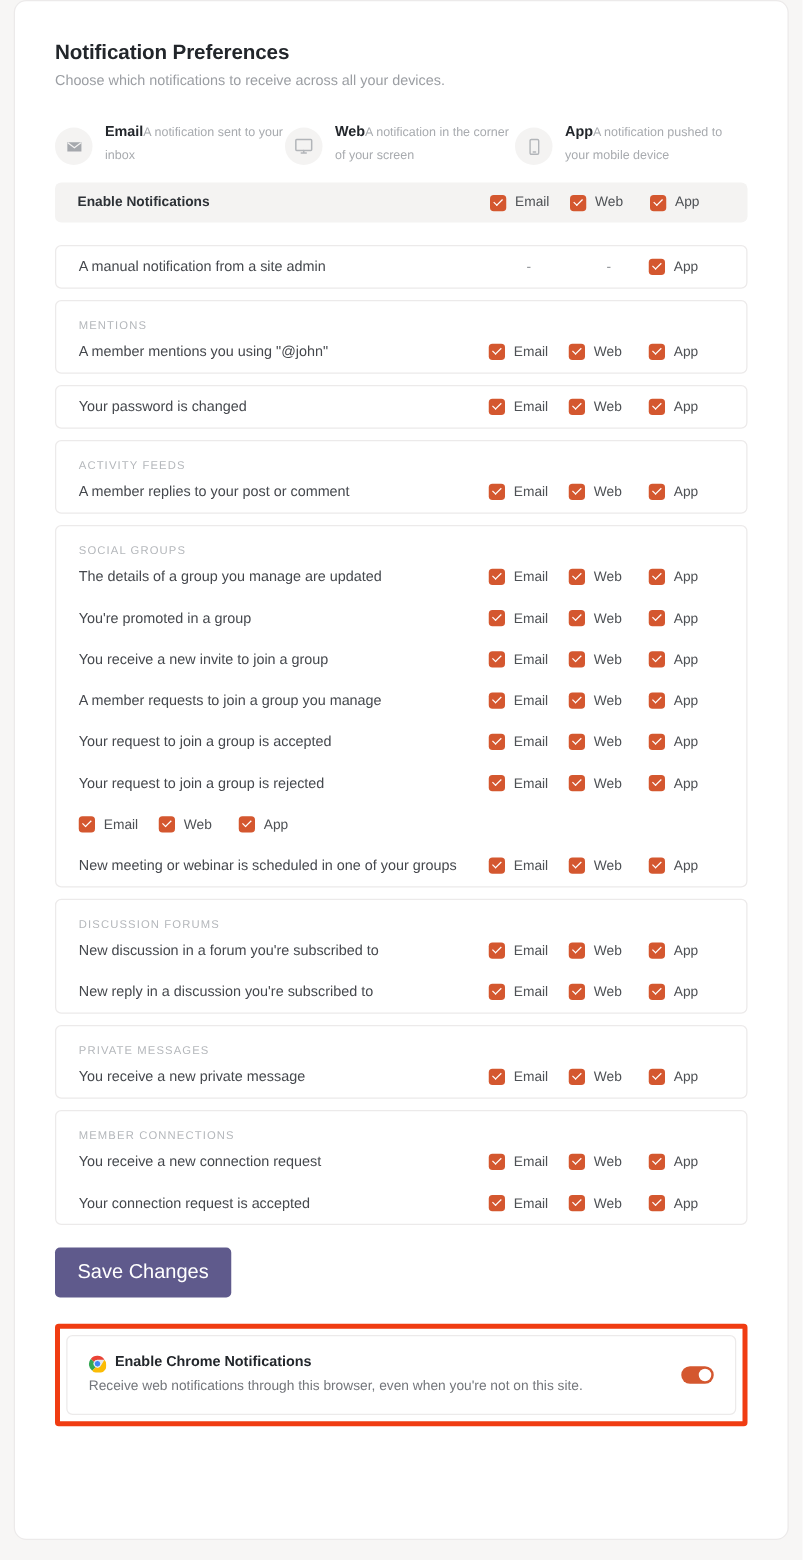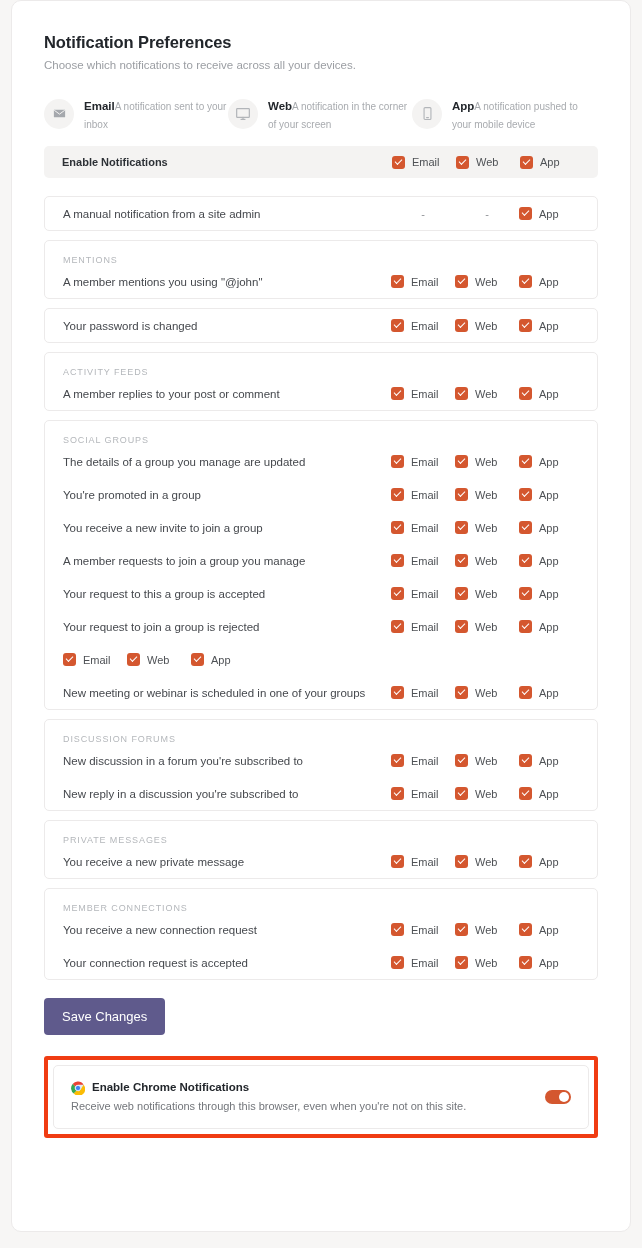--- a/index.html
+++ b/index.html
@@ -31,21 +31,21 @@
     margin: 0 0 7px 0;
   }
   .page-subtitle {
     font-size: 11.5px;
     color: #9b9ea3;
     margin: 0 0 24px 0;
   }
 
   
   .channels { display: flex; margin: 0 0 14px 0; }
-  .channel { display: flex; align-items: center; width: 184px; }
+  .channel { display: flex; align-items: flex-end; width: 184px; }
   .channel-icon {
     width: 30px; height: 30px; border-radius: 50%;
     background: #f4f3f2;
     flex: 0 0 30px;
     display: flex; align-items: center; justify-content: center;
     margin-right: 10px;
   }
   .channel-icon svg { display: block; }
   .channel-text { padding-top: 1px; }
   .channel-name { font-size: 11.5px; font-weight: bold; color: #22262b; margin-bottom: 2px; }
@@ -112,21 +112,21 @@
     transform: rotate(-45deg);
   }
   .opt-label { font-size: 11px; color: #4e5155; }
 
   
   .save-wrap { margin: 18px 0 0 0; }
   .save-btn {
     display: inline-block;
     background: #5f5a8c;
     color: #ffffff;
-    font-size: 13px;
+    font-size: 16px;
     border: none;
     border-radius: 4px;
     padding: 11px 18px;
     cursor: pointer;
     font-family: "Liberation Sans", sans-serif;
   }
 
   
   .highlight {
     margin-top: 21px;
@@ -358,21 +358,21 @@
               <span class="cbx" style="background: rgb(212, 87, 47);"></span>
               <span class="opt-label">Web</span>
             </span>
             <span class="opt">
               <span class="cbx" style="background: rgb(212, 87, 47);"></span>
               <span class="opt-label">App</span>
             </span>
           </span>
         </div>
         <div class="row">
-          <span class="row-label">Your request to this a group is accepted</span>
+          <span class="row-label">Your request to join a group is accepted</span>
           <span class="opts">
             <span class="opt">
               <span class="cbx" style="background: rgb(212, 87, 47);"></span>
               <span class="opt-label">Email</span>
             </span>
             <span class="opt">
               <span class="cbx" style="background: rgb(212, 87, 47);"></span>
               <span class="opt-label">Web</span>
             </span>
             <span class="opt">

